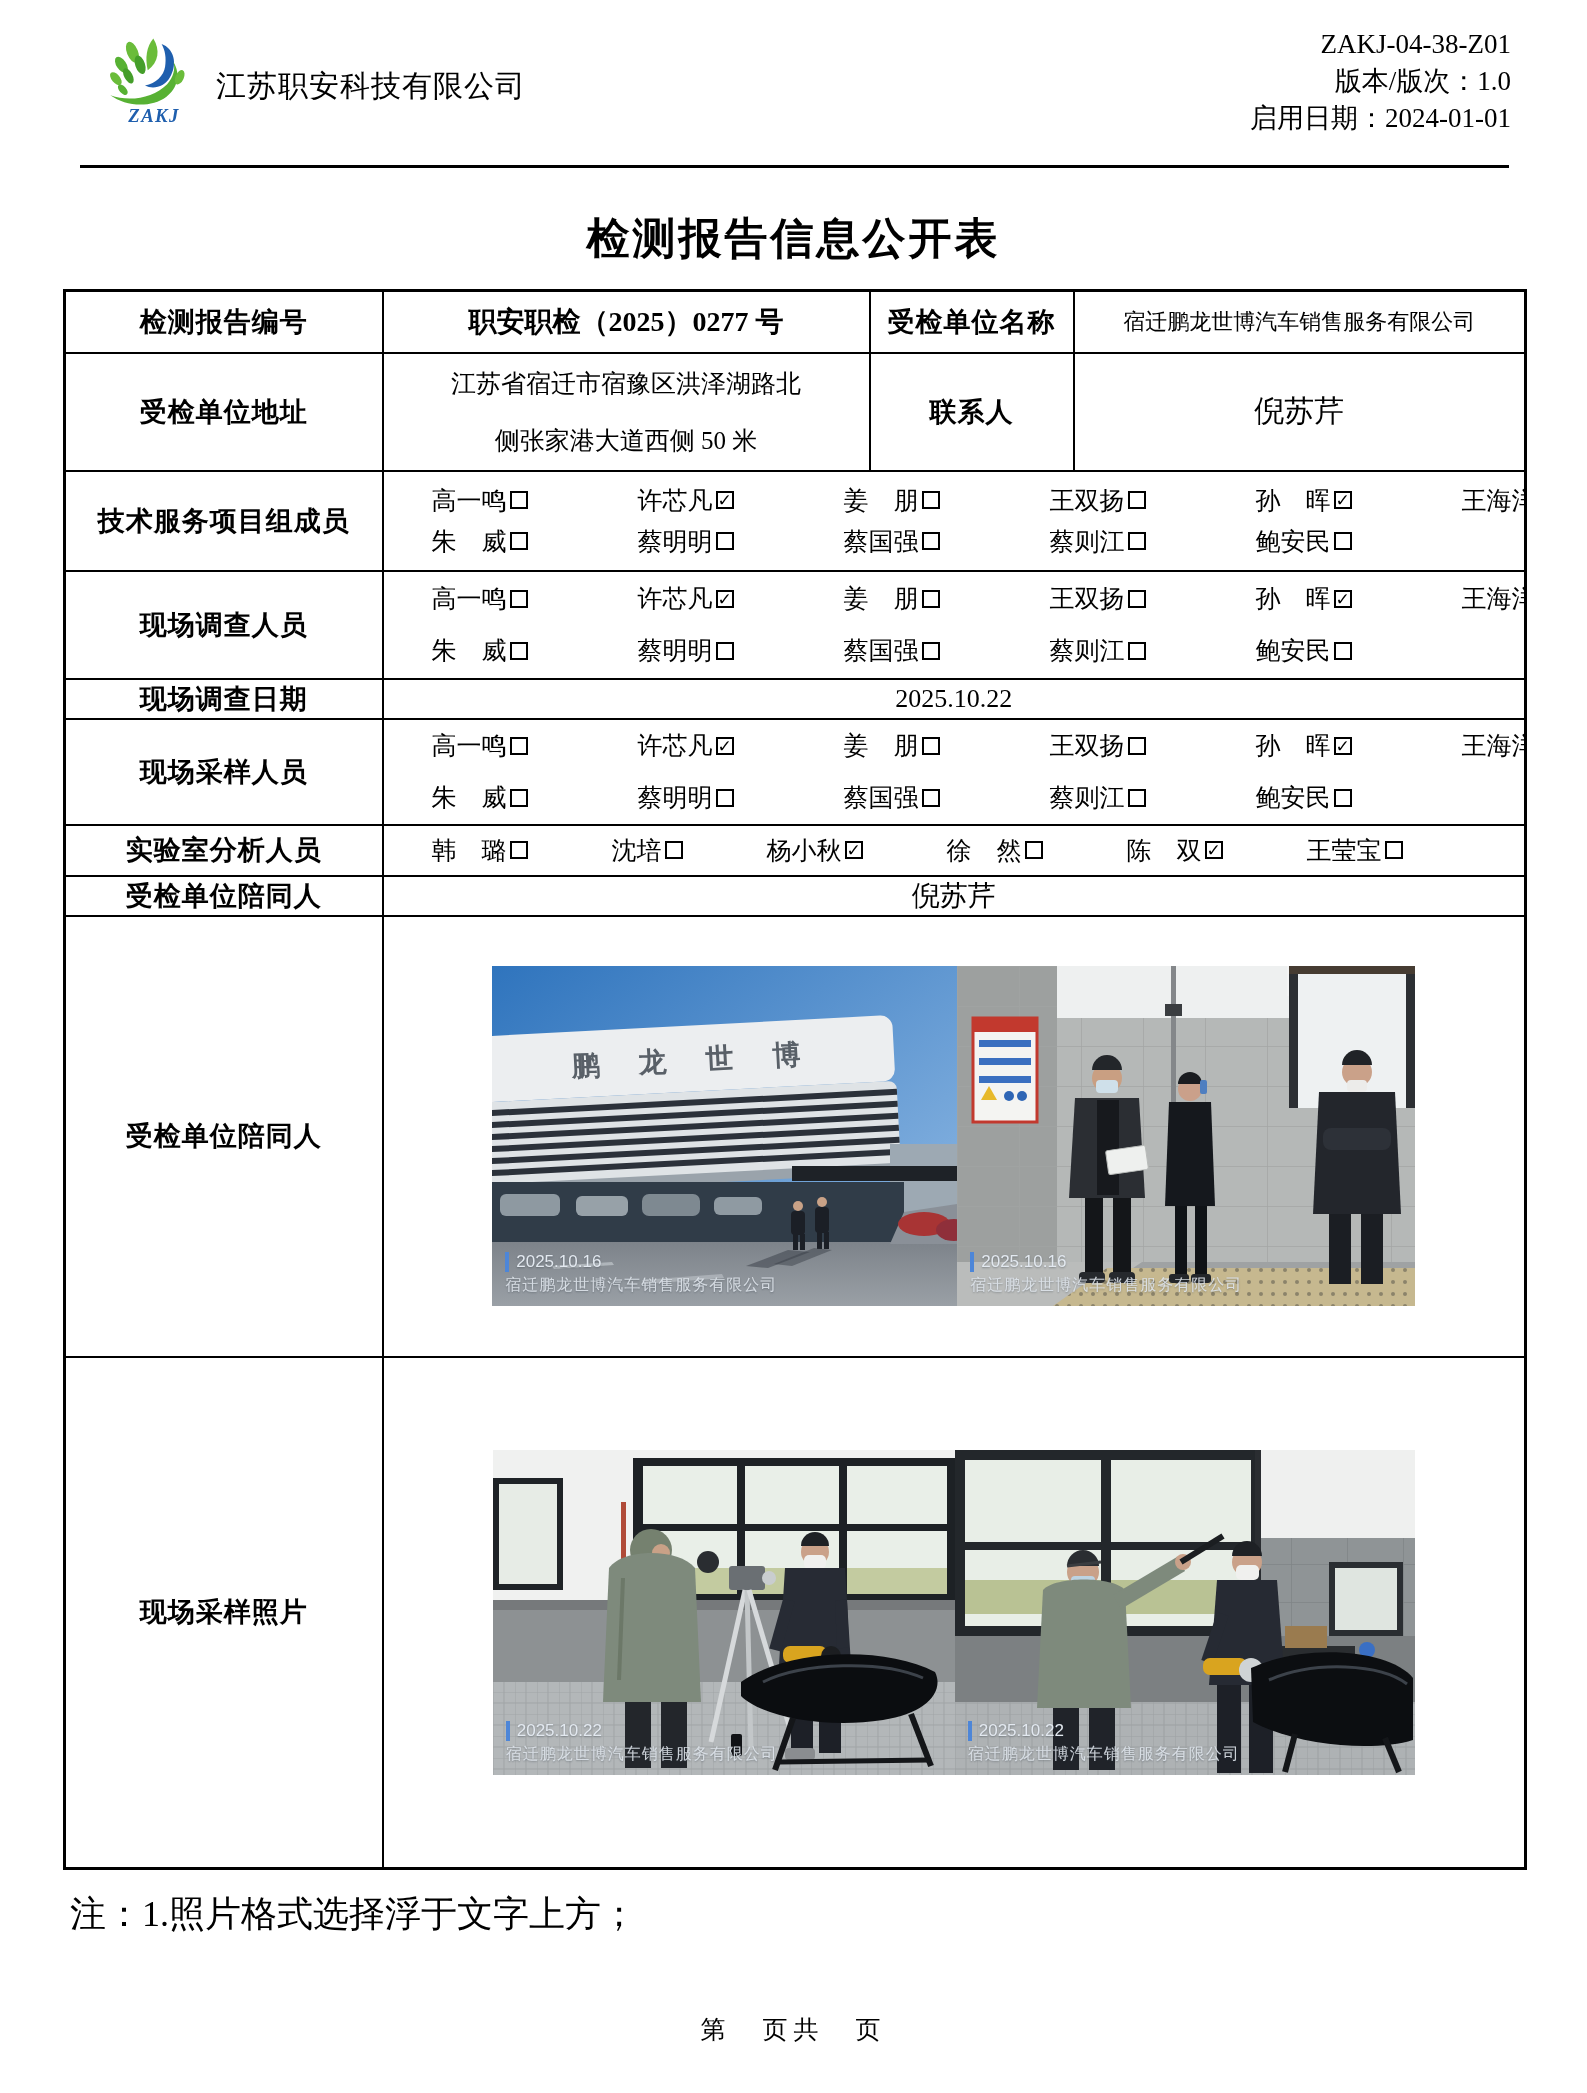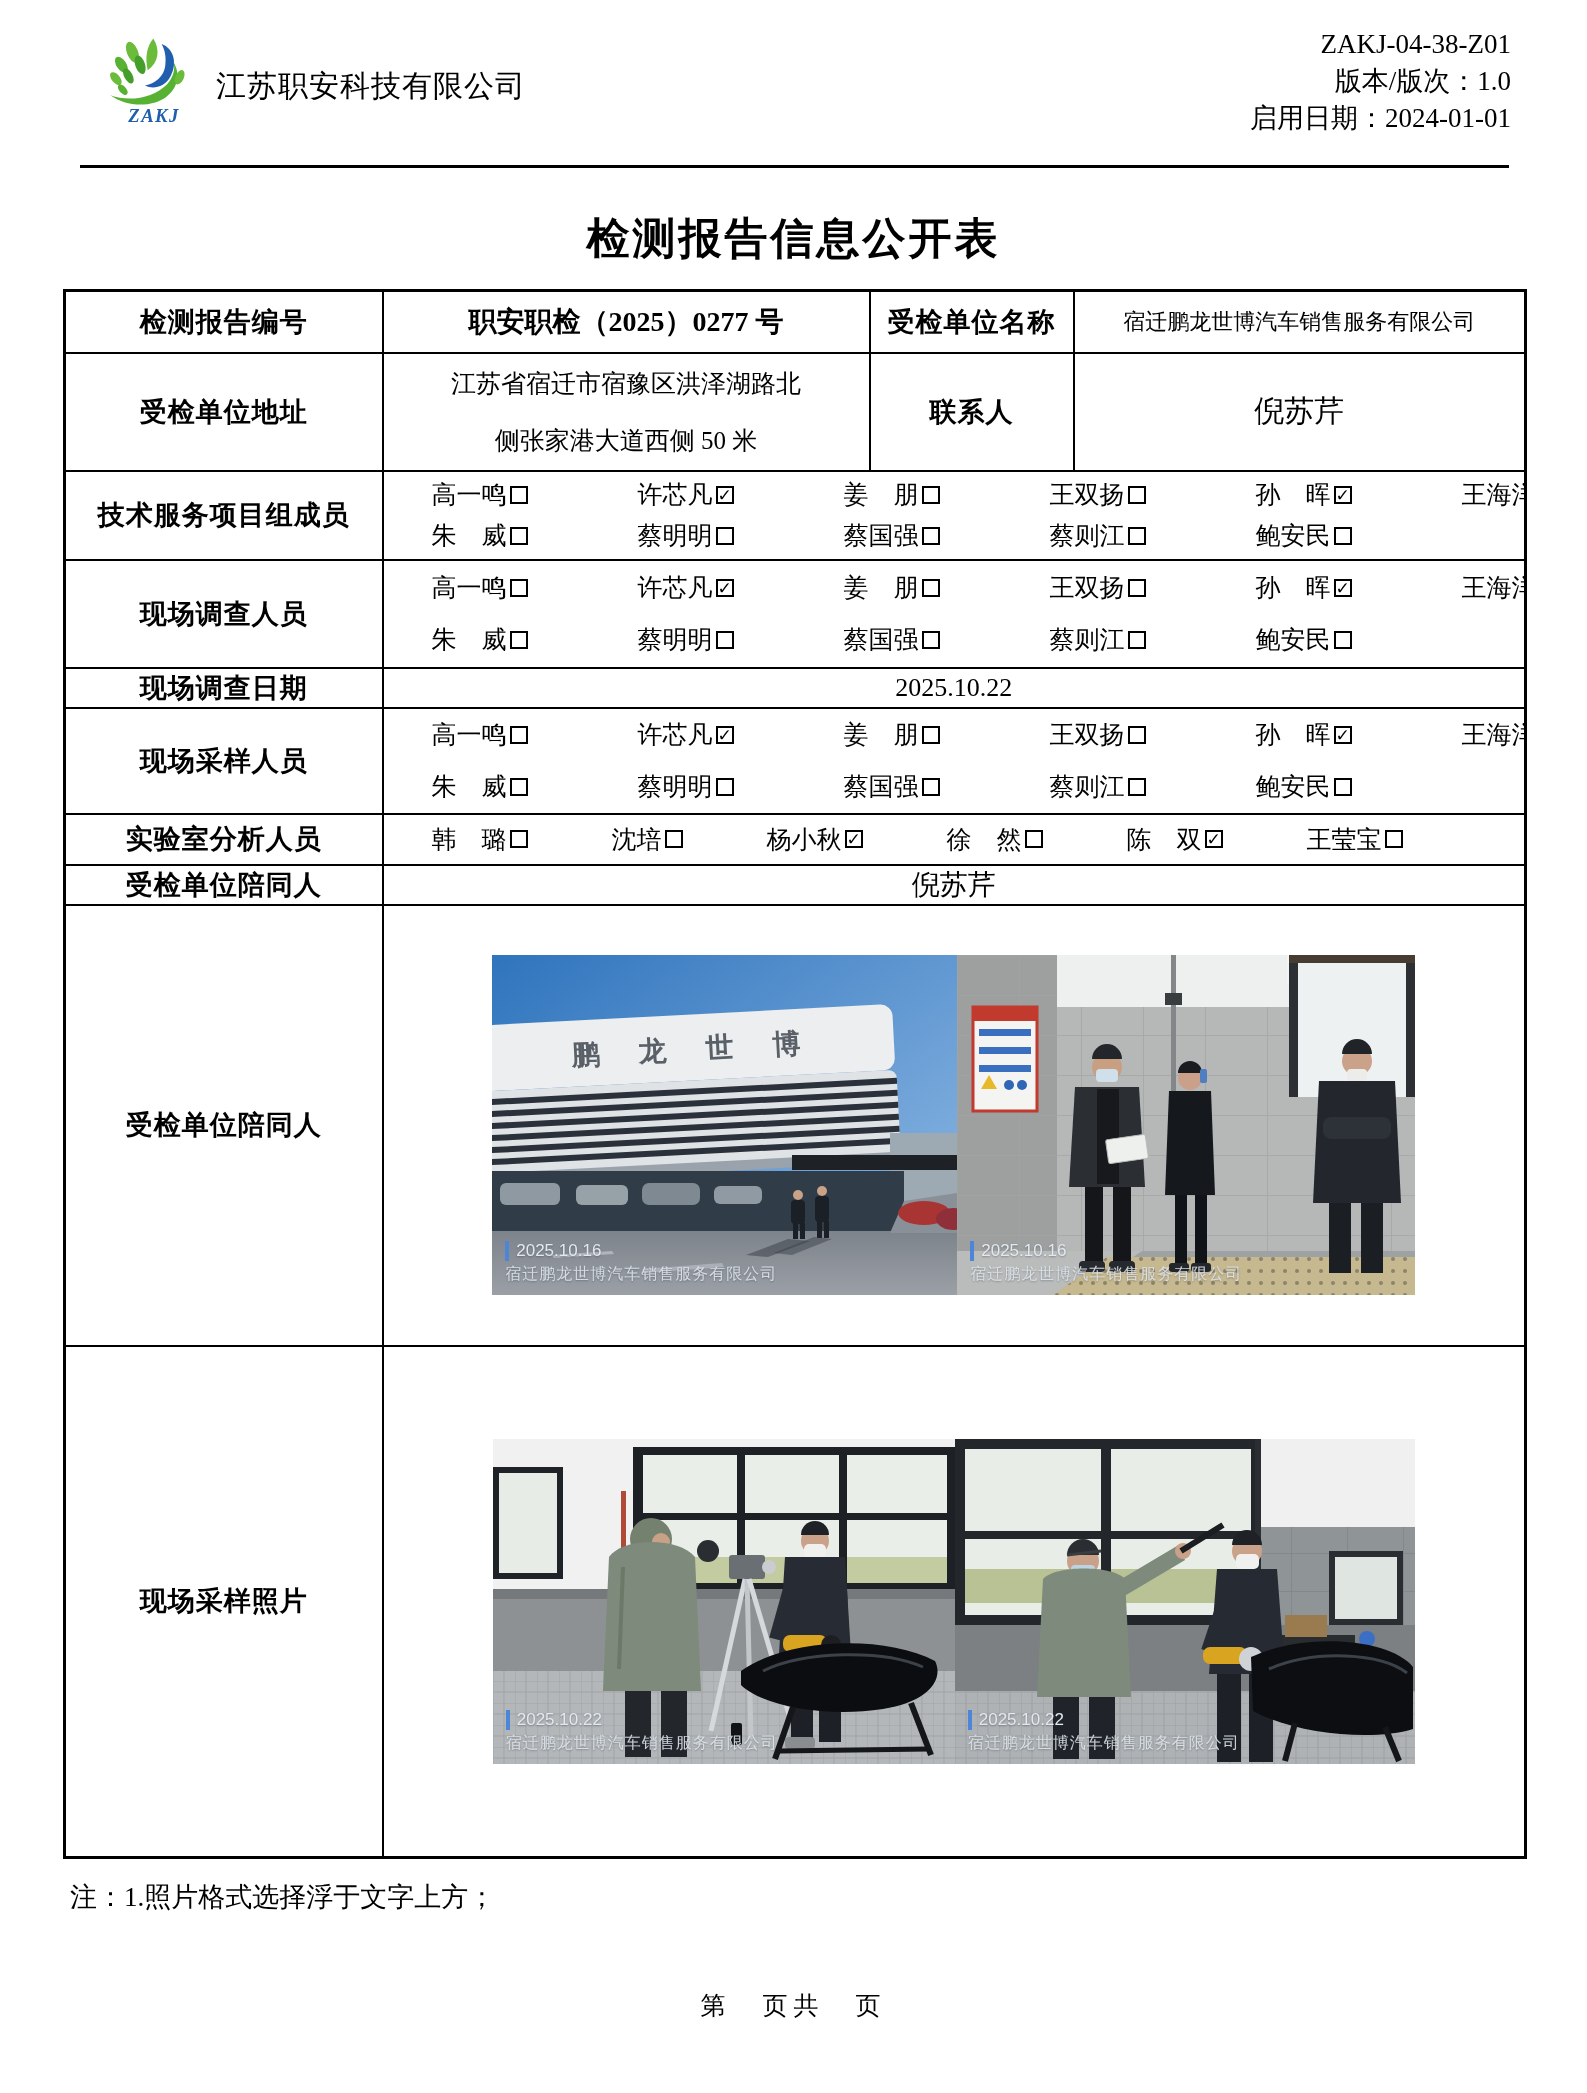--- a/index.html
+++ b/index.html
@@ -45,21 +45,21 @@
   .photo-pair { display:flex; justify-content:center; }
   .photo { position:relative; overflow:hidden; flex:0 0 auto; }
   .photo svg { display:block; width:100%; height:100%; }
   .wm { position:absolute; left:13px; bottom:10px; font-family:"Liberation Sans","DejaVu Sans",sans-serif; }
   .wm-date { display:flex; align-items:center; font-size:17px; color:#e3e9f0; text-shadow:0 1px 2px rgba(40,50,60,.4); }
   .wm-bar { display:inline-block; width:4px; height:20px; background:#4d86d8; margin-right:7px; }
   .wm-co { font-size:16px; color:#dde3ea; opacity:.9; margin-top:3px; letter-spacing:1px;
            text-shadow:0 1px 2px rgba(40,50,60,.4); }
 
   
-  .note { margin:20px 0 12px 70px; font-size:27px; }
+  .note { margin:20px 0 12px 70px; font-size:36px; }
   .page-footer { margin-top:74px; text-align:center; font-size:25px; letter-spacing:6px; }
 </style>
 </head>
 <body>
 
 <div class="page">
 
   <div class="hdr">
     <div class="logo">
       <svg width="104" height="100" viewBox="0 0 150 132">
@@ -106,21 +106,21 @@
     <tr style="height:118px">
       <td class="lbl">受检单位地址</td>
       <td class="c-addr">
         <div>江苏省宿迁市宿豫区洪泽湖路北</div>
         <div>侧张家港大道西侧 50 米</div>
       </td>
       <td class="lbl">联系人</td>
       <td class="c-contact">倪苏芹</td>
     </tr>
 
-    <tr style="height:89px" class="r-team">
+    <tr style="height:100px" class="r-team">
       <td class="lbl">技术服务项目组成员</td>
       <td colspan="3" class="members">
         <div class="member-line">
               <span class="member">
                 <span>高一鸣</span>
                 <span class="cb"></span>
               </span>
               <span class="member">
                 <span>许芯凡</span>
                 <span class="cb">✓</span>

